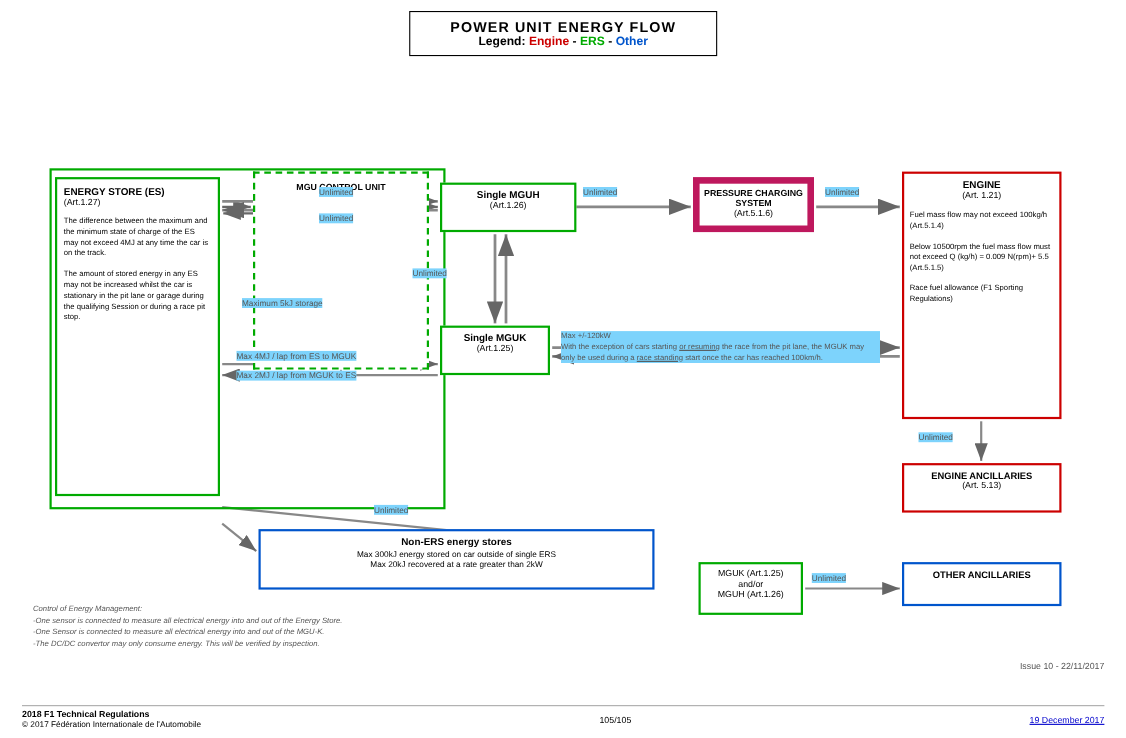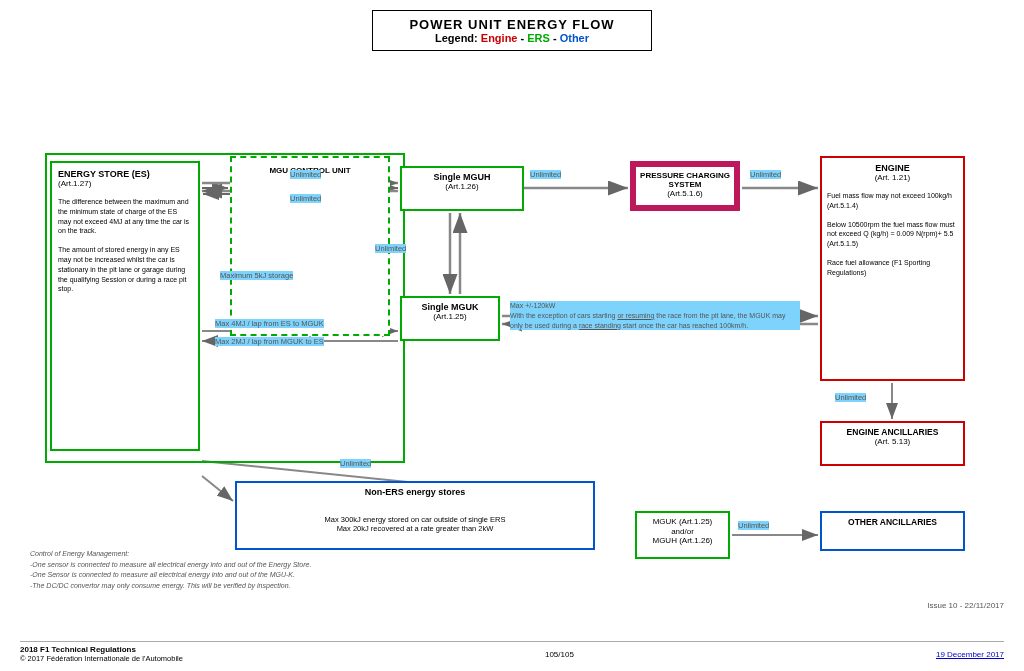--- a/index.html
+++ b/index.html
@@ -157,21 +157,21 @@
       width: 145px;
       height: 40px;
       border: 2px solid #0055cc;
     }
 
     
     .non-ers-box {
       left: 215px;
       top: 420px;
       width: 360px;
-      height: 69px;
+      height: 55px;
       border: 2px solid #0055cc;
       text-align: center;
       padding: 4px;
     }
 
     
     .mguk-bottom-box {
       left: 615px;
       top: 450px;
       width: 95px;
@@ -334,21 +334,21 @@
       <div class="box-title" style="font-size:8.5px;">ENGINE ANCILLARIES</div>
       <div class="box-sub">(Art. 5.13)</div>
     </div>
 
     <div class="box other-anc-box box-blue">
       <div class="box-title" style="font-size:8.5px;">OTHER ANCILLARIES</div>
     </div>
 
     <div class="box non-ers-box box-blue">
       <div class="box-title" style="font-size:9px;">Non-ERS energy stores</div>
-      <div style="font-size:7.5px; margin-top:18px;">Max 300kJ energy stored on car outside of single ERS</div>
+      <div style="font-size:7.5px; margin-top:2px;">Max 300kJ energy stored on car outside of single ERS</div>
       <div style="font-size:7.5px;">Max 20kJ recovered at a rate greater than 2kW</div>
     </div>
 
     <div class="box mguk-bottom-box box-green">
       <div style="font-size:8px; line-height:1.4;">MGUK (Art.1.25)</div>
       <div style="font-size:8px;">and/or</div>
       <div style="font-size:8px;">MGUH (Art.1.26)</div>
     </div>
 
     <div class="arrow-label" style="top:109px; left:270px;">Unlimited</div>

